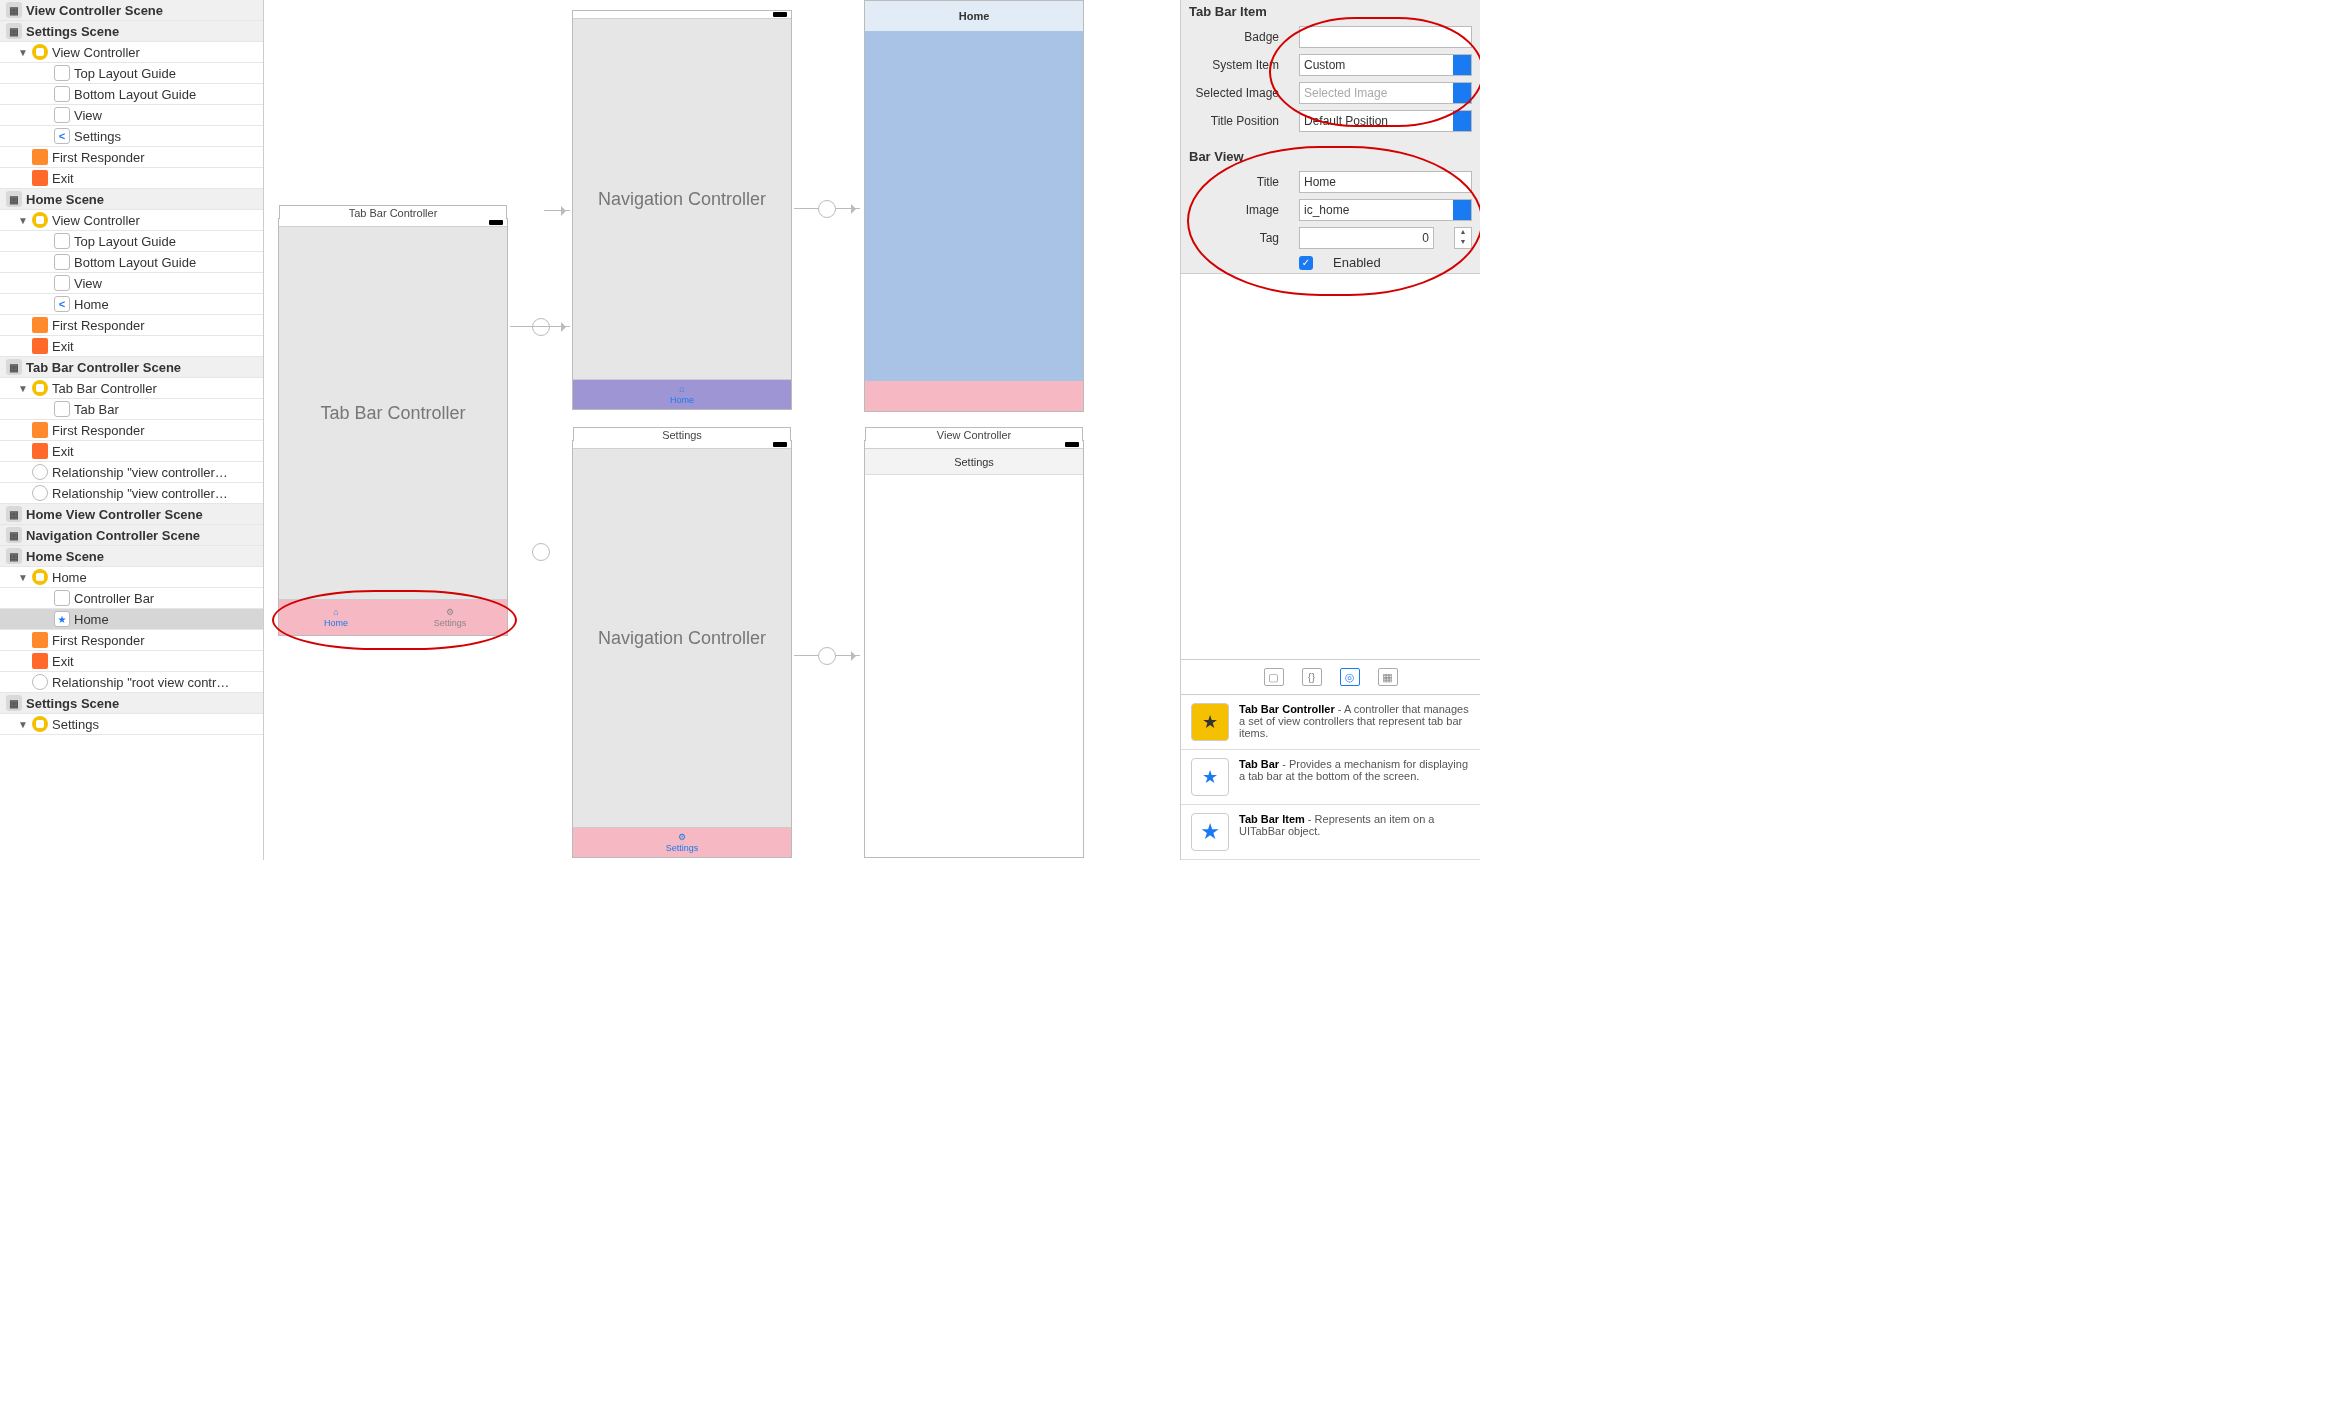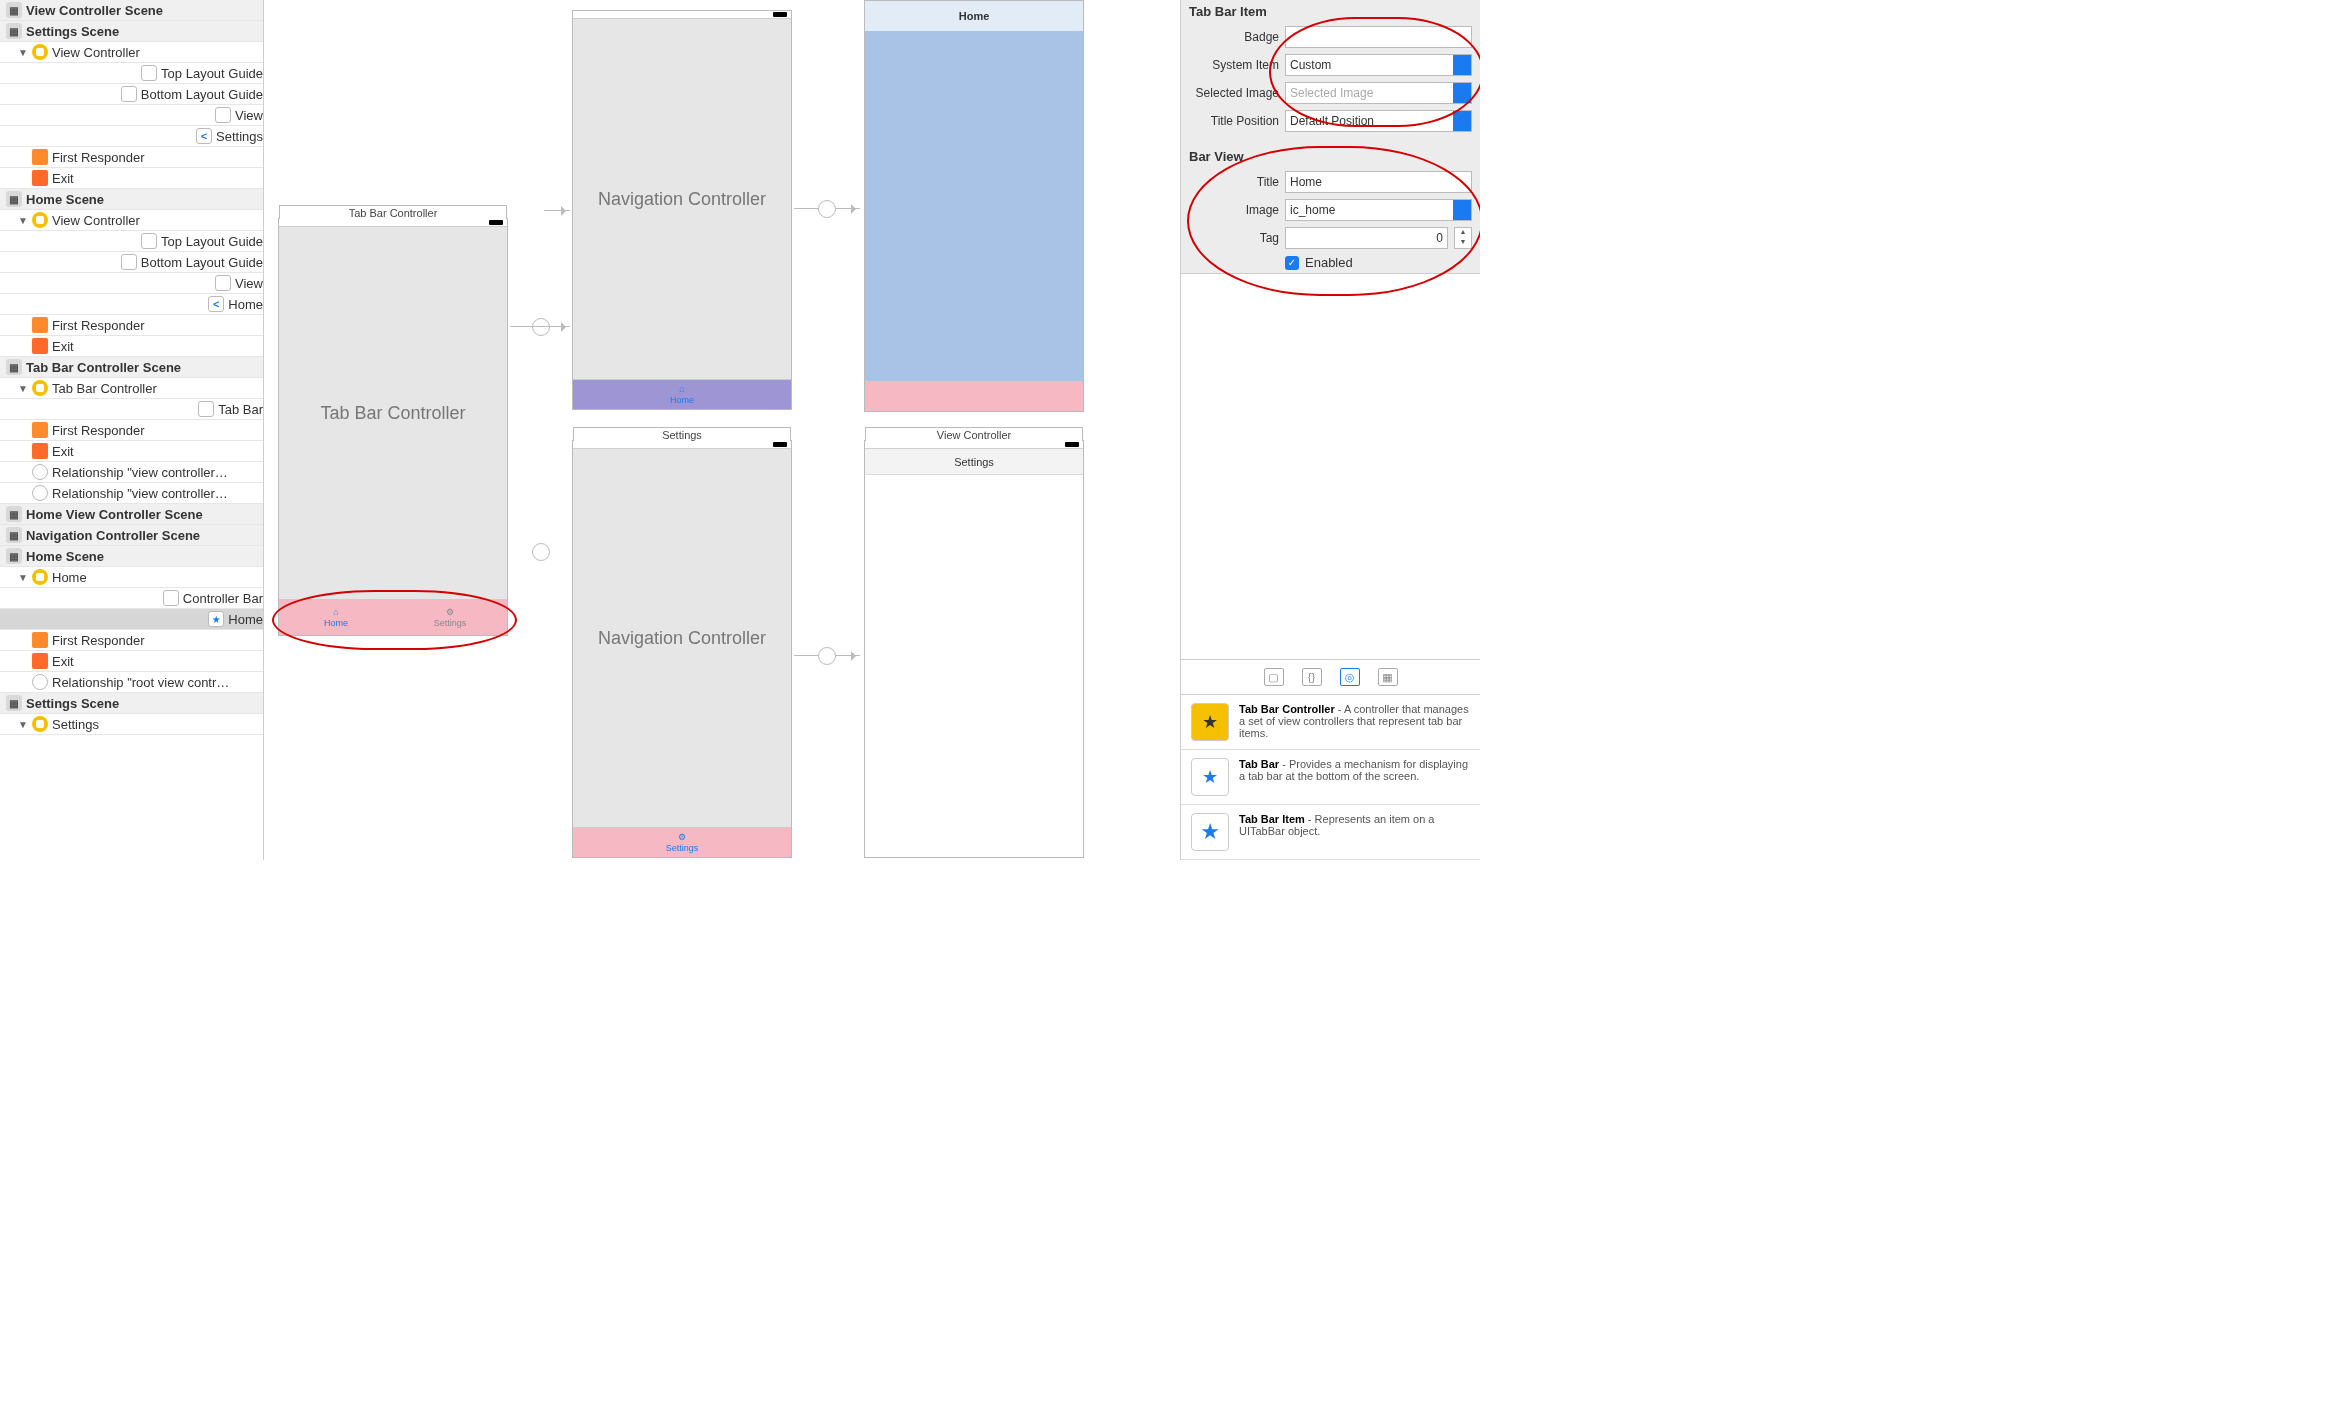--- a/index.html
+++ b/index.html
@@ -31,21 +31,21 @@
   white-space: nowrap;
 }
 .outline-row.scene-header {
   background: #f0f0f0;
   font-weight: 600;
 }
 .outline-row.selected {
   background: #d6d6d6;
 }
 .indent-1 { padding-left: 18px; }
-.indent-2 { padding-left: 40px; justify-content: flex-end; }
+.indent-2 { padding-left: 40px; }
 .disclosure { width: 10px; display:inline-block; color:#666; font-size:10px; }
 .disclosure.open::before { content:"▼"; }
 .disclosure.none::before { content:""; }
 
 .ico { width:16px; height:16px; display:inline-flex; align-items:center; justify-content:center; border-radius:3px; font-size:10px; }
 .ico-scene { background:#d9d9d9; color:#555; }
 .ico-vc-yellow { background:#f5c000; border-radius:50%; }
 .ico-vc-yellow::after{content:"";width:8px;height:8px;background:#fff;border-radius:2px;}
 .ico-doc { border:1px solid #bbb; background:#fff; }
 .ico-back { border:1px solid #bbb; background:#fff; color:#1a7af1; font-weight:bold; font-size:11px; }
@@ -99,21 +99,21 @@
   border-left:1px solid #ccc;
   background:#ececec;
   display:flex;
   flex-direction:column;
 }
 .insp-section-title {
   font-weight:600;
   padding:4px 8px;
   background:#ececec;
 }
-.insp-row{display:flex;align-items:center;gap:6px;padding:3px 8px;}
+.insp-row{display:flex;align-items:center;gap:20px;padding:3px 8px;}
 .insp-label{width:90px;text-align:right;color:#333;font-size:12px;}
 .insp-field{flex:1;height:22px;background:#fff;border:1px solid #bbb;padding:0 4px;font-size:12px;display:flex;align-items:center;}
 .insp-dropdown{position:relative;text-align:center;}
 .insp-dropdown::after{content:"";position:absolute;right:0;top:0;bottom:0;width:18px;background:#1a7af1;display:flex;align-items:center;justify-content:center;}
 .insp-dropdown .chev{position:absolute;right:4px;top:3px;color:#fff;font-size:8px;line-height:8px;}
 .insp-stepper{width:18px;height:22px;border:1px solid #bbb;background:#fff;display:flex;flex-direction:column;}
 .insp-stepper div{flex:1;font-size:7px;text-align:center;color:#555;}
 .checkbox{width:14px;height:14px;background:#1a7af1;border-radius:3px;display:inline-flex;align-items:center;justify-content:center;color:#fff;font-size:10px;}
 
 .insp-gap{flex:1;background:#fff;border-top:1px solid #ccc;border-bottom:1px solid #ccc;}

